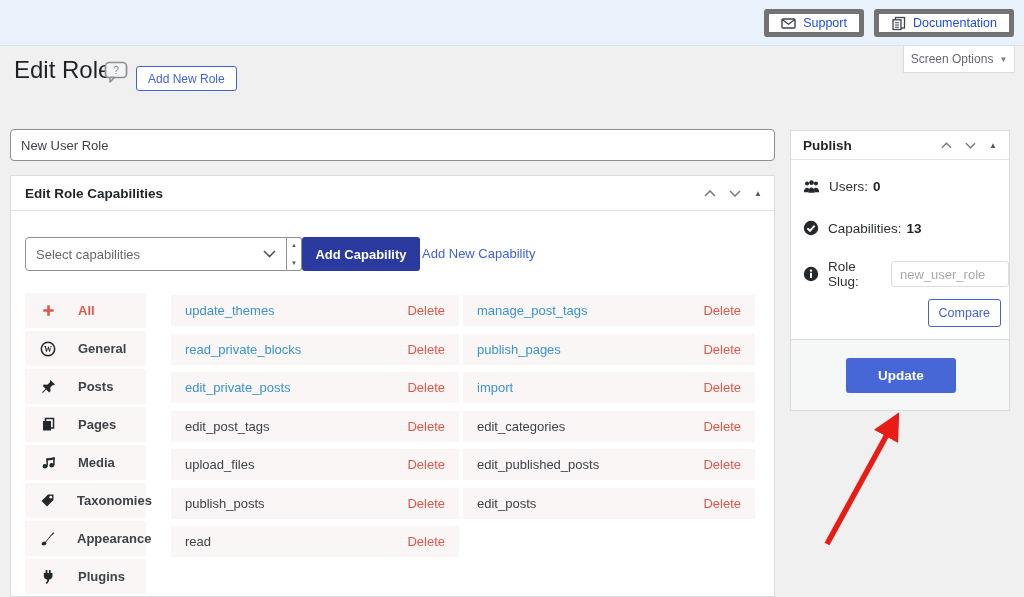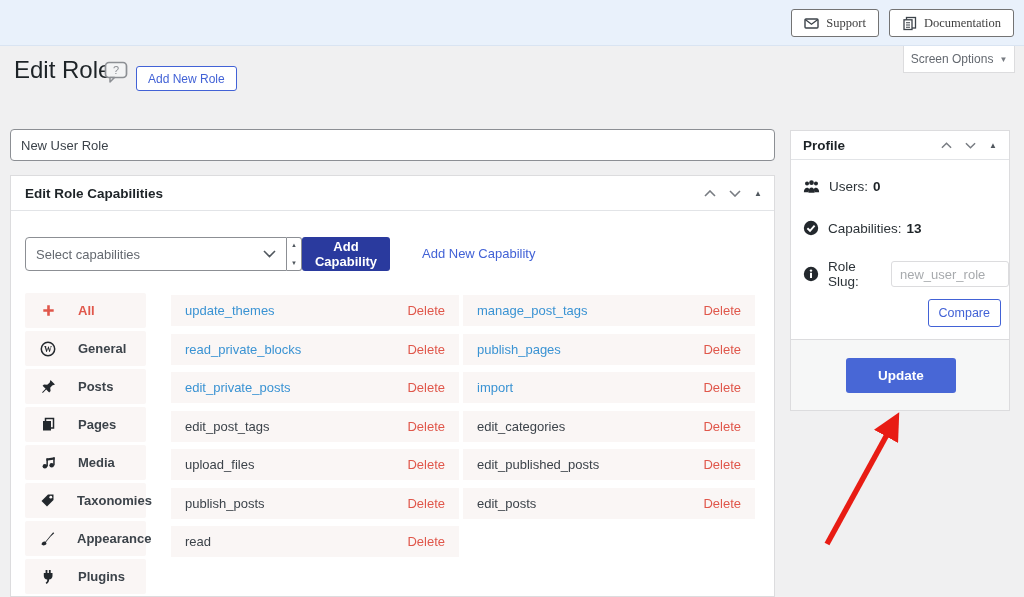--- a/index.html
+++ b/index.html
@@ -5,21 +5,21 @@
   * { margin:0; padding:0; box-sizing:border-box; }
   body { font-family:"Liberation Sans", sans-serif; background:#f0f0f1; }
   .stage { position:relative; width:1024px; height:597px; background:#f0f0f1; overflow:hidden; }
 
   
   .topbar { position:absolute; left:0; top:0; width:1024px; height:46px; background:#e9f1fb; border-bottom:1px solid #d9e4f2; }
   .brand { position:absolute; left:13px; top:9px; display:flex; align-items:center; gap:8px; }
   .brand-name { font-size:17px; font-weight:bold; color:#1d2327; }
   .topbar-buttons { position:absolute; right:10px; top:9px; display:flex; gap:10px; }
   .tb-btn { display:flex; align-items:center; gap:7px; height:28px; padding:0 12px; background:#fff;
-            border:1px solid #737373; border-radius:3px; font-size:12.5px; color:#404040; cursor:pointer; font-family:Liberation Serif, serif; }
+            border:5px solid #737373; border-radius:3px; font-size:12.5px; color:#1d4ed8; cursor:pointer; font-family:Liberation Sans, sans-serif; }
 
   
   .screen-options { position:absolute; left:903px; top:46px; width:112px; height:27px; background:#fff;
                     border:1px solid #dcdcde; border-top:none; display:flex; align-items:center; justify-content:center;
                     gap:6px; font-size:12px; color:#646970; cursor:pointer; }
   .tri-down { font-size:8px; color:#787c82; }
 
   
   .page-title { position:absolute; left:14px; top:56px; font-size:24px; font-weight:400; color:#1d2327; }
   .help-icon { position:absolute; left:104px; top:61px; cursor:pointer; }
@@ -41,21 +41,21 @@
   .tri-up { font-size:8px; color:#50575e; }
 
   .select-box { position:absolute; left:14px; top:61px; width:262px; height:34px; border:1px solid #8c8f94;
                 border-radius:4px 0 0 4px; background:#fff; display:flex; align-items:center; cursor:pointer; }
   .select-text { margin-left:10px; font-size:13px; color:#646970; }
   .select-chevron { margin-left:auto; margin-right:10px; display:flex; }
   .select-spinner { position:absolute; left:276px; top:61px; width:15px; height:34px; border:1px solid #8c8f94;
                     border-left:none; border-radius:0 3px 3px 0; background:#fff; display:flex; flex-direction:column;
                     align-items:center; justify-content:space-between; padding:4px 0; cursor:pointer; }
   .spin-tri { font-size:6px; color:#50575e; line-height:6px; }
-  .add-cap-btn { position:absolute; left:291px; top:61px; width:88px; height:34px; background:#2a3a9e; border:none;
+  .add-cap-btn { position:absolute; left:291px; top:61px; width:118px; height:34px; background:#2a3a9e; border:none;
                  border-radius:3px; color:#fff; font-weight:bold; font-size:13px; cursor:pointer; font-family:inherit; }
   .add-new-cap { position:absolute; left:411px; top:70px; font-size:13px; color:#4262d6; text-decoration:none; cursor:pointer; }
 
   .cat-col { position:absolute; left:14px; top:117px; width:121px; display:flex; flex-direction:column; gap:3px; }
   .cat-item { height:35px; background:#faf6f5; border-radius:2px; display:flex; align-items:center; gap:22px;
               padding-left:15px; font-size:13px; font-weight:600; color:#3c434a; cursor:pointer; flex:none; }
   .cat-item.active { color:#e0574b; }
   .cat-ic { width:16px; height:16px; display:flex; align-items:center; justify-content:center; }
 
   .cap-col { position:absolute; top:119px; display:flex; flex-direction:column; gap:7.5px; }
@@ -292,21 +292,21 @@
       </div>
       <div class="cap-row">
         <span class="cap-name">edit_posts</span>
         <a class="cap-delete">Delete</a>
       </div>
     </div>
   </section>
 
   <aside class="publish">
     <div class="publish-header">
-      <span class="publish-title">Profile</span>
+      <span class="publish-title">Publish</span>
       <span class="hdr-icons">
         <span class="ic">
           <svg width="11" height="7" viewBox="0 0 12 7">
               <path d="M1 6 L6 1 L11 6" fill="none" stroke="#787c82" stroke-width="1.6"></path>
             </svg>
         </span>
         <span class="ic">
           <svg width="11" height="7" viewBox="0 0 12 7">
               <path d="M1 1 L6 6 L11 1" fill="none" stroke="#787c82" stroke-width="1.6"></path>
             </svg>

